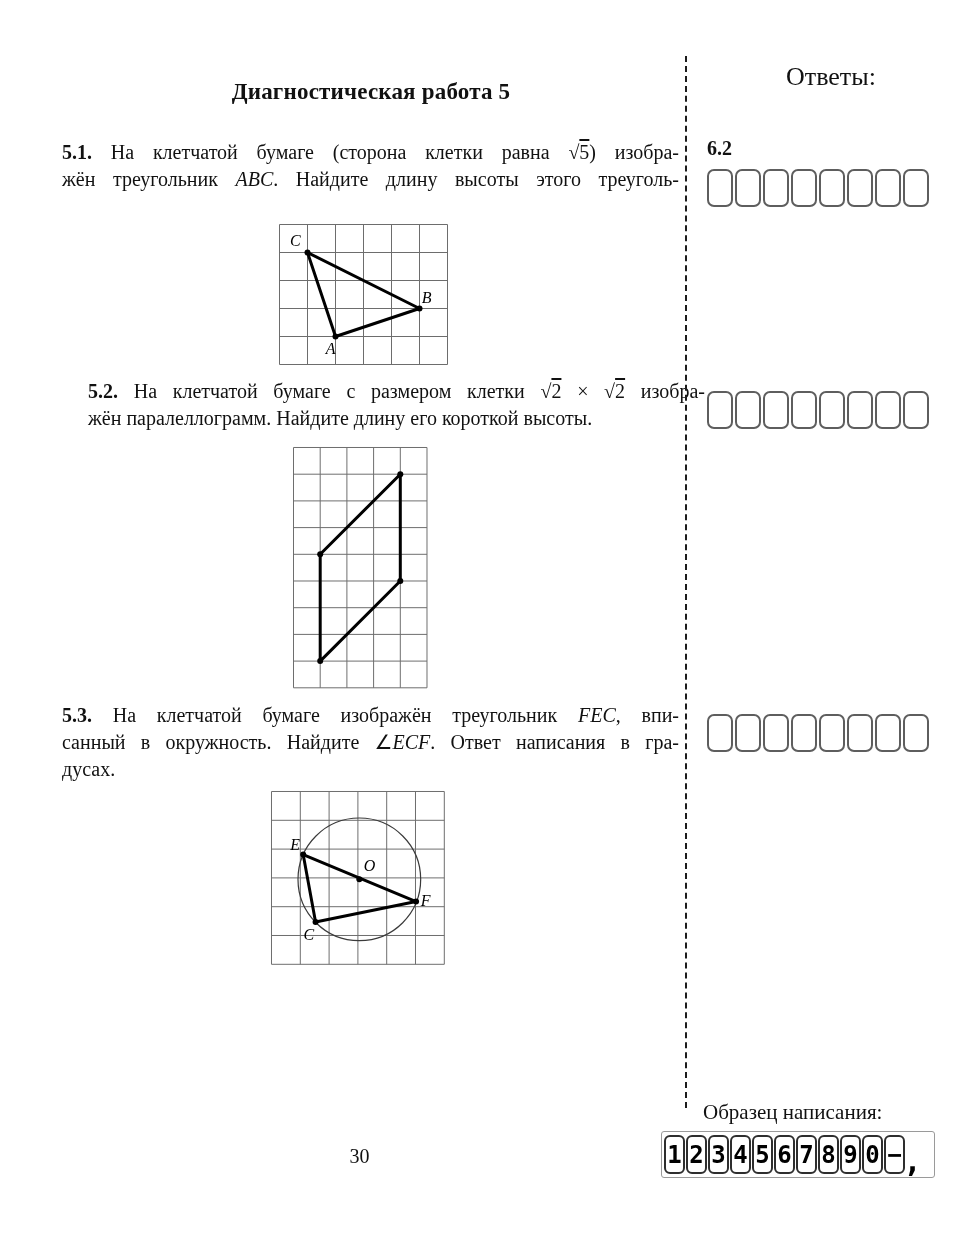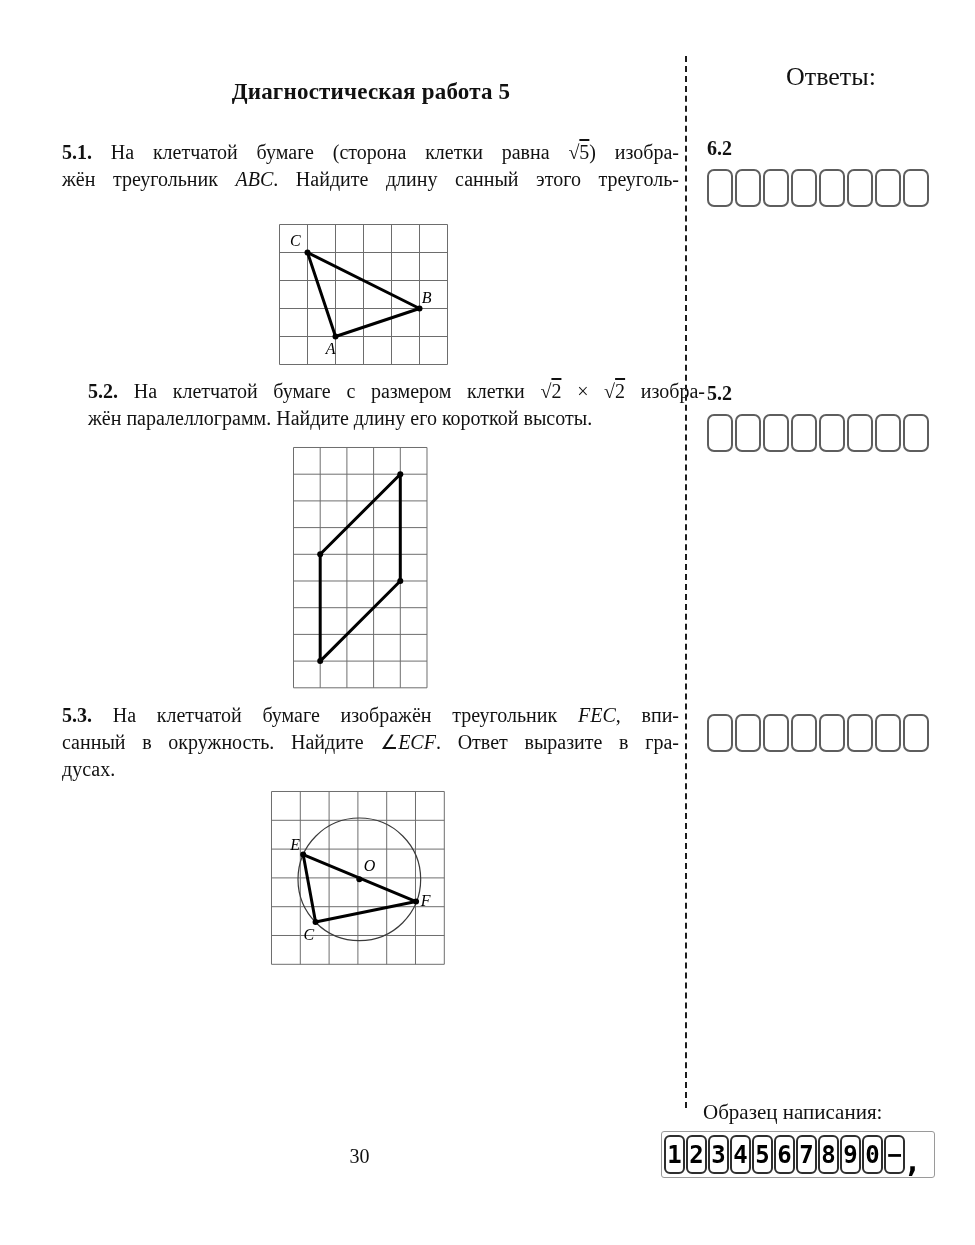--- a/index.html
+++ b/index.html
@@ -48,21 +48,21 @@
 </style>
 </head>
 <body>
 
 <div>
 
   <div class="title">Диагностическая работа 5</div>
 
   <div class="ptext" id="p0">
       <div class="pline"><span class="b">5.1.</span><span> На клетчатой бумаге (сторона клетки равна </span><span class="sq">√<span class="rad">5</span></span><span>) изобра-</span></div>
-      <div class="pline"><span>жён треугольник </span><span class="i">ABC</span><span>. Найдите длину санный этого треуголь-</span></div>
+      <div class="pline"><span>жён треугольник </span><span class="i">ABC</span><span>. Найдите длину высоты этого треуголь-</span></div>
     </div>
   <div class="pfig" id="fig0"><svg width="171" height="143" viewBox="-1.5 -1.5 171 143">
         <path d="M0 0V140M28 0V140M56 0V140M84 0V140M112 0V140M140 0V140M168 0V140M0 0H168M0 28H168M0 56H168M0 84H168M0 112H168M0 140H168" stroke="#6d6d6d" stroke-width="1" fill="none"></path>
         <polygon points="56,112 140,84 28,28" stroke="#000" stroke-width="3" fill="none" stroke-linejoin="round"></polygon>
         <circle cx="56" cy="112" r="3" fill="#000"></circle>
         <circle cx="140" cy="84" r="3" fill="#000"></circle>
         <circle cx="28" cy="28" r="3" fill="#000"></circle>
         <text x="51.24" y="129.36" text-anchor="middle" class="figlab">A</text>
         <text x="142.24" y="78.96" text-anchor="start" class="figlab">B</text>
         <text x="15.959999999999999" y="21.84" text-anchor="middle" class="figlab">C</text>
@@ -76,21 +76,21 @@
         <path d="M0 0V240.29999999999998M26.7 0V240.29999999999998M53.4 0V240.29999999999998M80.1 0V240.29999999999998M106.8 0V240.29999999999998M133.5 0V240.29999999999998M0 0H133.5M0 26.7H133.5M0 53.4H133.5M0 80.1H133.5M0 106.8H133.5M0 133.5H133.5M0 160.2H133.5M0 186.9H133.5M0 213.6H133.5M0 240.29999999999998H133.5" stroke="#6d6d6d" stroke-width="1" fill="none"></path>
         <polygon points="26.7,106.8 106.8,26.7 106.8,133.5 26.7,213.6" stroke="#000" stroke-width="3" fill="none" stroke-linejoin="round"></polygon>
         <circle cx="26.7" cy="106.8" r="3" fill="#000"></circle>
         <circle cx="106.8" cy="26.7" r="3" fill="#000"></circle>
         <circle cx="106.8" cy="133.5" r="3" fill="#000"></circle>
         <circle cx="26.7" cy="213.6" r="3" fill="#000"></circle>
       </svg></div>
 
   <div class="ptext" id="p2">
       <div class="pline"><span class="b">5.3.</span><span> На клетчатой бумаге изображён треугольник </span><span class="i">FEC</span><span>, впи-</span></div>
-      <div class="pline"><span>санный в окружность. Найдите ∠</span><span class="i">ECF</span><span>. Ответ выразите в гра-</span></div>
+      <div class="pline"><span>санный в окружность. Найдите ∠</span><span class="i">ECF</span><span>. Ответ написания в гра-</span></div>
       <div class="pline last"><span>дусах.</span></div>
     </div>
   <div class="pfig" id="fig2"><svg width="175.8" height="175.8" viewBox="-1.5 -1.5 175.8 175.8">
         <path d="M0 0V172.8M28.8 0V172.8M57.6 0V172.8M86.4 0V172.8M115.2 0V172.8M144 0V172.8M172.8 0V172.8M0 0H172.8M0 28.8H172.8M0 57.6H172.8M0 86.4H172.8M0 115.2H172.8M0 144H172.8M0 172.8H172.8" stroke="#6d6d6d" stroke-width="1" fill="none"></path>
         <circle cx="87.84" cy="87.84" r="61.344" stroke="#3a3a3a" stroke-width="1.2" fill="none"></circle>
         <line x1="31.680000000000003" y1="63.072" x2="144.576" y2="110.01599999999999" stroke="#000" stroke-width="3" stroke-linecap="round"></line>
         <line x1="31.680000000000003" y1="63.072" x2="44.064" y2="130.464" stroke="#000" stroke-width="3" stroke-linecap="round"></line>
         <line x1="44.064" y1="130.464" x2="144.576" y2="110.01599999999999" stroke="#000" stroke-width="3" stroke-linecap="round"></line>
         <circle cx="31.680000000000003" cy="63.072" r="3" fill="#000"></circle>
         <circle cx="144.576" cy="110.01599999999999" r="3" fill="#000"></circle>
@@ -114,21 +114,20 @@
         <div class="cell"></div>
         <div class="cell"></div>
         <div class="cell"></div>
         <div class="cell"></div>
         <div class="cell"></div>
         <div class="cell"></div>
       </div>
   </div>
 
   <div class="slot" id="slot1">
-    <div class="slot-label">5.2</div>
     <div class="cells">
         <div class="cell"></div>
         <div class="cell"></div>
         <div class="cell"></div>
         <div class="cell"></div>
         <div class="cell"></div>
         <div class="cell"></div>
         <div class="cell"></div>
         <div class="cell"></div>
       </div>

